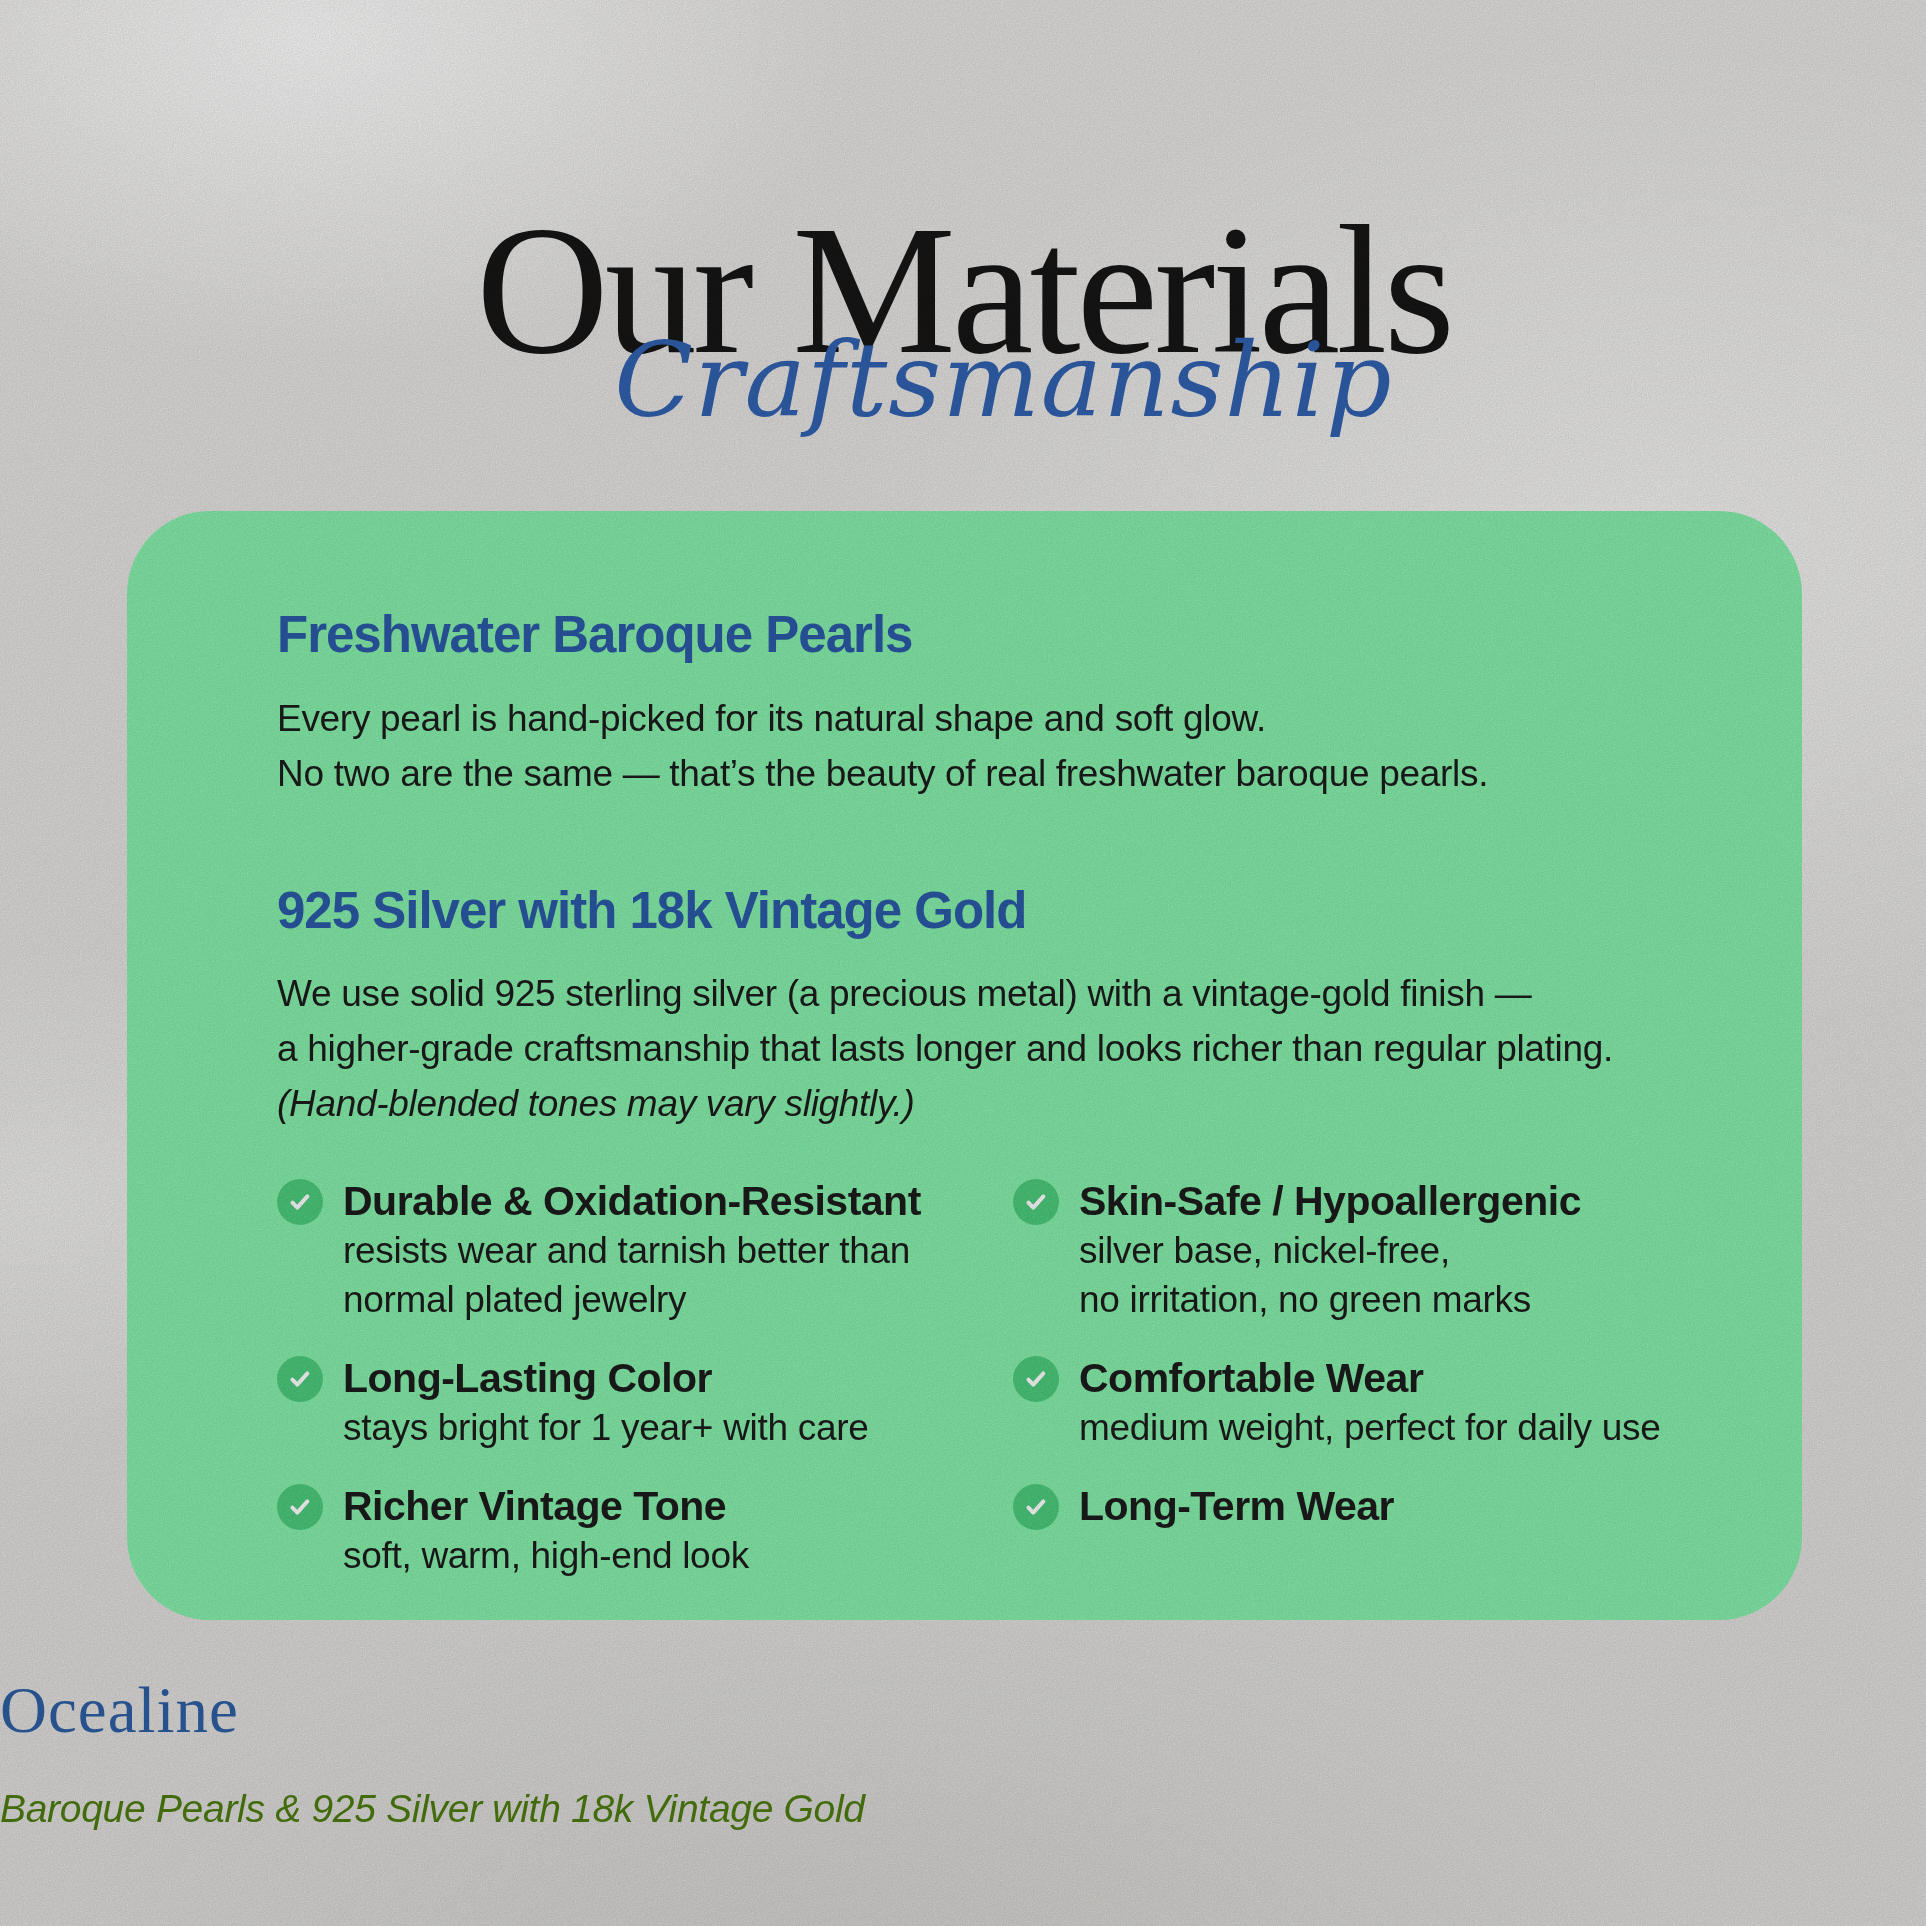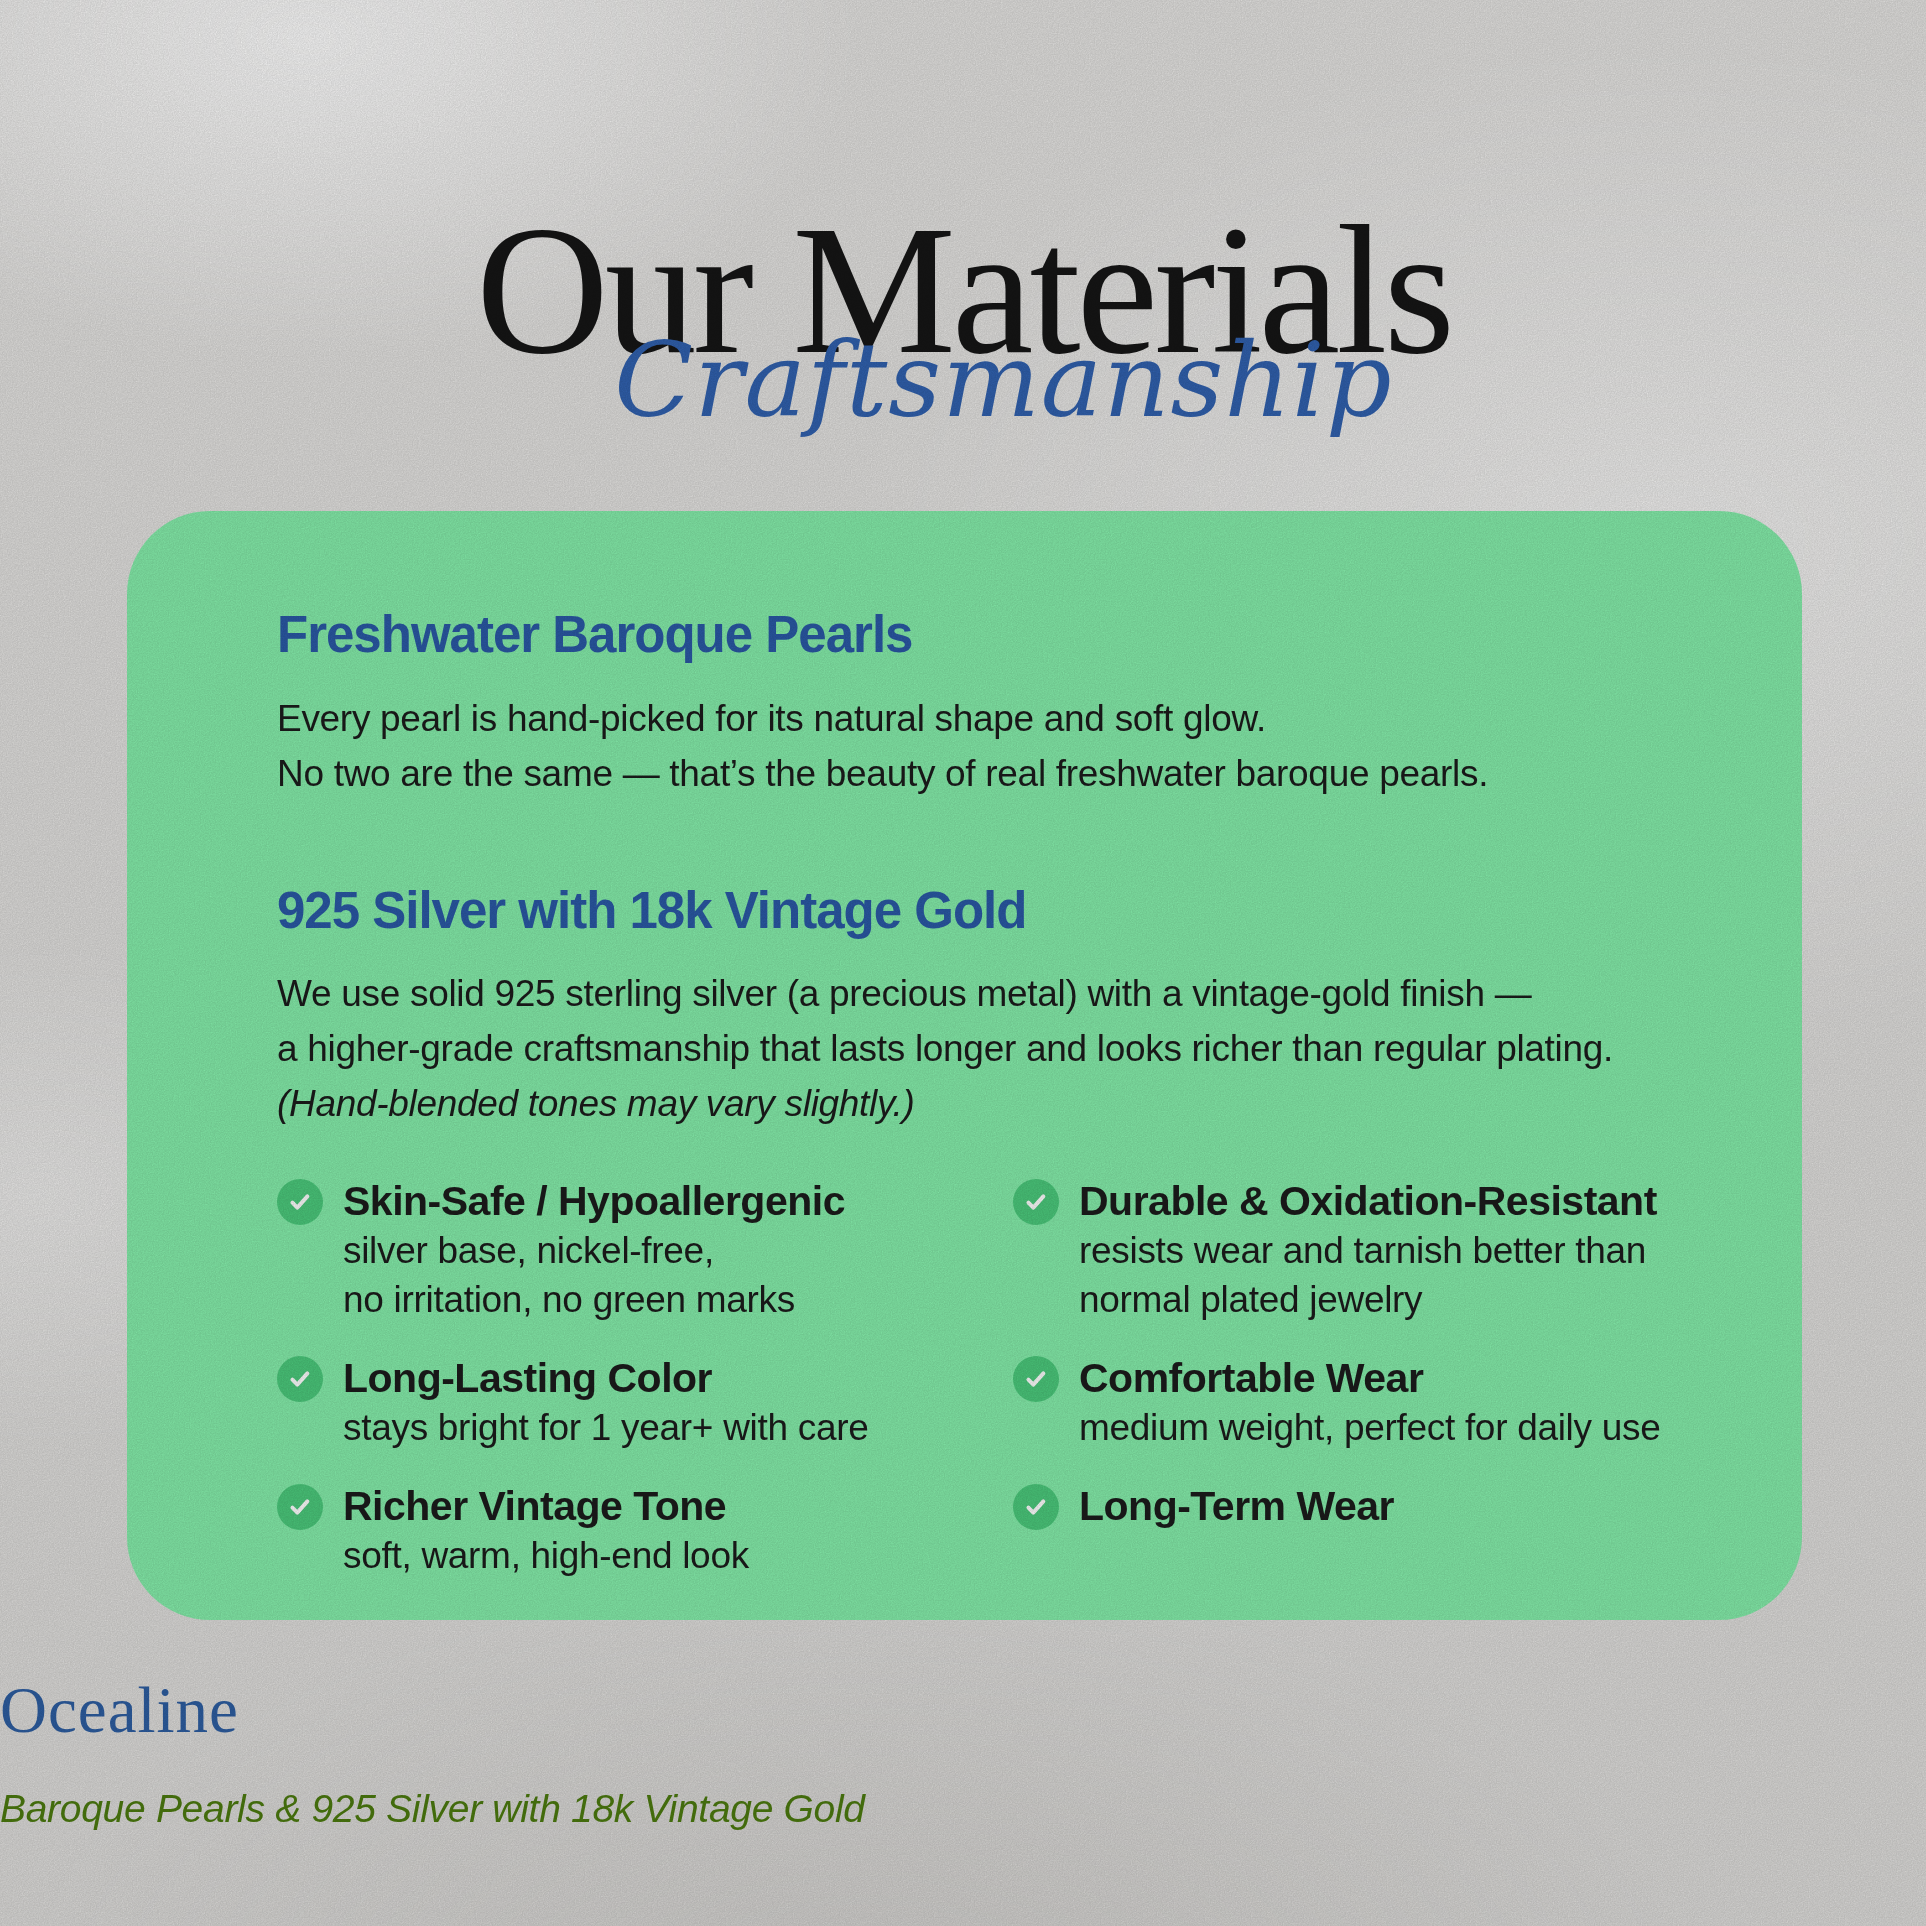--- a/index.html
+++ b/index.html
@@ -136,36 +136,36 @@
 
     <div class="checklist">
 
       <div class="check-item">
         <span class="check-badge" style="background:#4ccb7d;">
           <svg width="28" height="28" viewBox="0 0 24 24">
               <path d="M5.5 12.6l4.2 4.2 8.6-9.6" fill="none" stroke="#ffffff" stroke-width="3.4" stroke-linecap="round" stroke-linejoin="round"></path>
             </svg>
         </span>
         <span class="check-text">
+          <div class="check-title">Durable &amp; Oxidation-Resistant</div>
+          <div class="check-desc">resists wear and tarnish better than
+normal plated jewelry</div>
+        </span>
+      </div>
+
+      <div class="check-item">
+        <span class="check-badge" style="background:#4ccb7d;">
+          <svg width="28" height="28" viewBox="0 0 24 24">
+              <path d="M5.5 12.6l4.2 4.2 8.6-9.6" fill="none" stroke="#ffffff" stroke-width="3.4" stroke-linecap="round" stroke-linejoin="round"></path>
+            </svg>
+        </span>
+        <span class="check-text">
           <div class="check-title">Skin-Safe / Hypoallergenic</div>
           <div class="check-desc">silver base, nickel-free,
 no irritation, no green marks</div>
-        </span>
-      </div>
-
-      <div class="check-item">
-        <span class="check-badge" style="background:#4ccb7d;">
-          <svg width="28" height="28" viewBox="0 0 24 24">
-              <path d="M5.5 12.6l4.2 4.2 8.6-9.6" fill="none" stroke="#ffffff" stroke-width="3.4" stroke-linecap="round" stroke-linejoin="round"></path>
-            </svg>
-        </span>
-        <span class="check-text">
-          <div class="check-title">Durable &amp; Oxidation-Resistant</div>
-          <div class="check-desc">resists wear and tarnish better than
-normal plated jewelry</div>
         </span>
       </div>
 
       <div class="check-item">
         <span class="check-badge" style="background:#4ccb7d;">
           <svg width="28" height="28" viewBox="0 0 24 24">
               <path d="M5.5 12.6l4.2 4.2 8.6-9.6" fill="none" stroke="#ffffff" stroke-width="3.4" stroke-linecap="round" stroke-linejoin="round"></path>
             </svg>
         </span>
         <span class="check-text">

